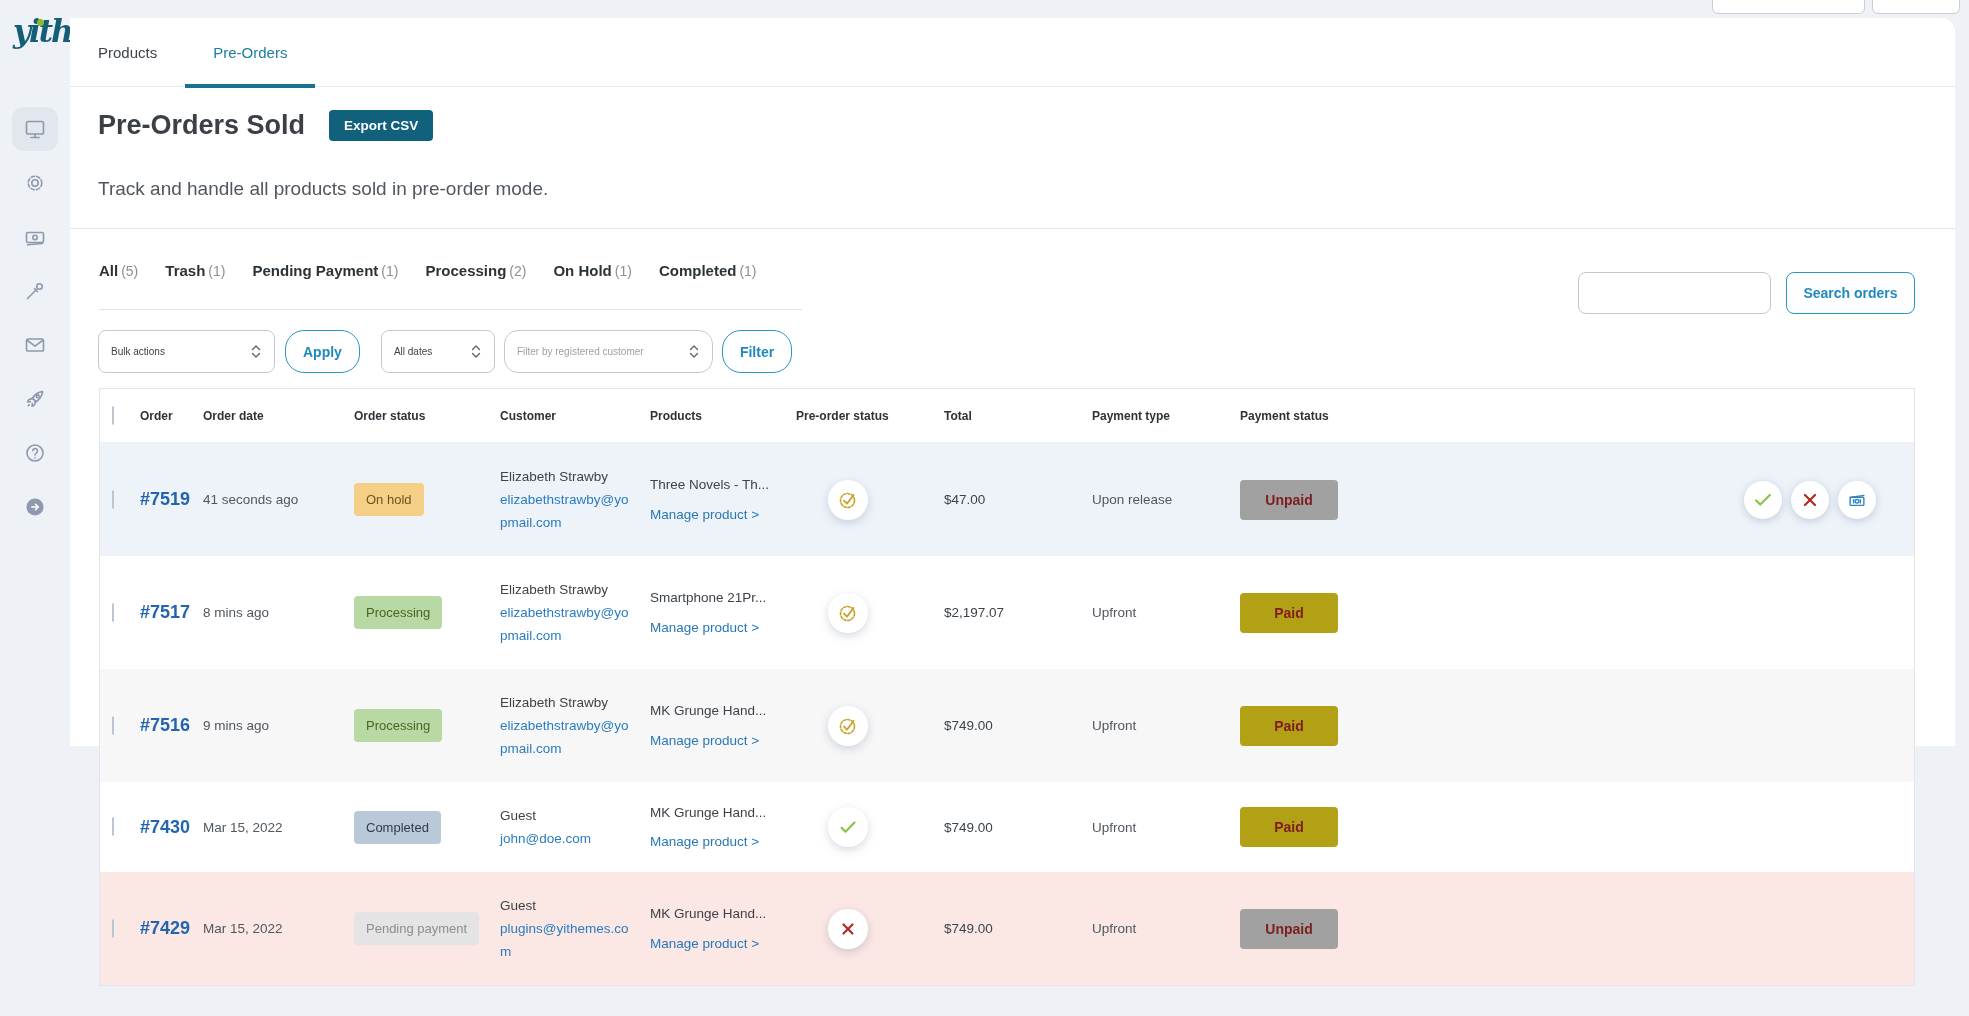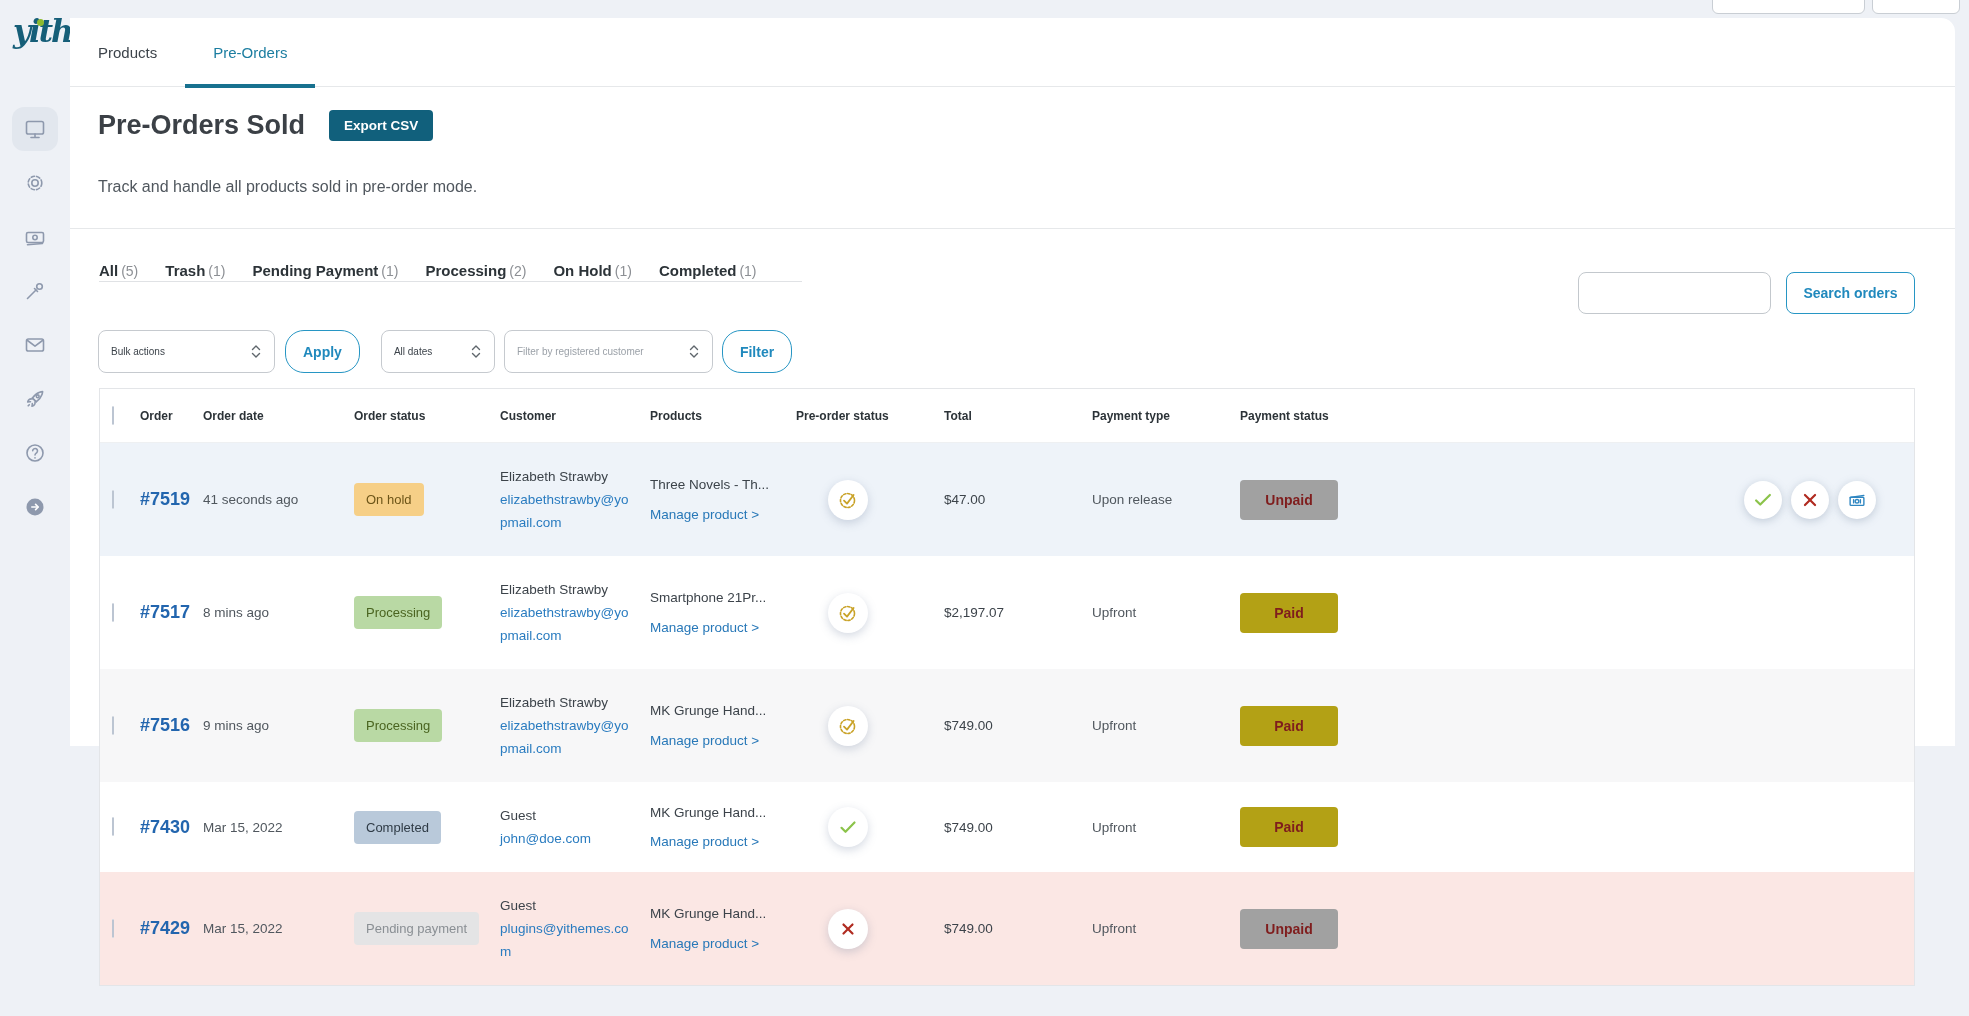--- a/index.html
+++ b/index.html
@@ -24,33 +24,33 @@
   .card{position:absolute;left:70px;top:18px;width:1885px;height:728px;background:#fff;border-top-right-radius:14px;}
   
   .tabs-bar{position:absolute;left:0;top:0;right:0;height:68px;border-bottom:1px solid #e6e8ea;display:flex;}
   .tab{padding:0 28px;display:flex;align-items:center;font-size:15px;color:#3c434a;position:relative;cursor:pointer;}
   .tab.active{color:#1b7da0;}
   .tab.active::after{content:"";position:absolute;left:0;right:0;bottom:-2px;height:4px;background:#17718f;}
   
   .title-row{position:absolute;left:28px;top:92px;display:flex;align-items:center;gap:24px;}
   .page-title{font-size:27px;font-weight:bold;color:#3b4046;}
   .export-btn{background:#11607c;color:#fff;font-weight:bold;font-size:13.5px;padding:8px 15px;border-radius:4px;border:none;cursor:pointer;font-family:inherit;}
-  .subtitle{position:absolute;left:28px;top:160px;font-size:16px;color:#50575e;text-align:right;}
+  .subtitle{position:absolute;left:28px;top:160px;font-size:19px;color:#50575e;text-align:right;}
   .divider{position:absolute;left:0;right:0;top:210px;border-top:1px solid #e6e8ea;}
   
-  .status-tabs{position:absolute;left:29px;top:244px;width:703px;display:flex;gap:27px;align-items:baseline;padding-bottom:2px;border-bottom:1px solid #e0e2e5;box-sizing:border-box;}
+  .status-tabs{position:absolute;left:29px;top:244px;width:703px;display:flex;gap:27px;align-items:baseline;padding-bottom:30px;border-bottom:1px solid #e0e2e5;box-sizing:border-box;}
   .stab{font-size:15px;font-weight:bold;color:#2c3338;cursor:pointer;white-space:nowrap;}
   .stab .count{font-weight:normal;color:#8c8f94;font-size:14px;margin-left:3px;}
   
   .search-input{position:absolute;left:1508px;top:254px;width:193px;height:42px;border:1px solid #c3c8cd;border-radius:8px;background:#fff;box-sizing:border-box;font-family:inherit;font-size:14px;padding:0 10px;}
   .search-btn{position:absolute;left:1716px;top:254px;width:129px;height:42px;border:1.5px solid #2796c4;color:#2089bd;font-weight:bold;font-size:14px;border-radius:8px;background:#fff;cursor:pointer;font-family:inherit;}
   
   .filter-row{position:absolute;left:28px;top:312px;display:flex;align-items:center;}
   .selectbox{height:43px;border:1px solid #c6cacf;border-radius:8px;background:#fff;display:flex;align-items:center;justify-content:space-between;padding:0 12px;box-sizing:border-box;font-size:10px;color:#3c434a;cursor:pointer;}
-  .selectbox.placeholder{color:#9ba1a8;}
+  .selectbox.placeholder{color:#9ba1a8;border-radius:14px;}
   .selectbox svg{width:12px;height:17px;stroke:#5f666c;stroke-width:1.4;fill:none;stroke-linecap:round;stroke-linejoin:round;margin-left:10px;}
   .sel-bulk{width:177px;margin-right:10px;}
   .sel-dates{width:114px;margin-right:9px;}
   .sel-cust{width:209px;margin-right:9px;}
   .outline-btn{height:43px;border:1.5px solid #2796c4;color:#2089bd;font-weight:bold;font-size:14px;border-radius:19px;background:#fff;cursor:pointer;padding:0 17px;font-family:inherit;}
   .apply-btn{margin-right:21px;}
   
   .table{position:absolute;left:29px;top:370px;width:1816px;border:1px solid #e3e5e8;box-sizing:border-box;}
   .grid{display:grid;grid-template-columns:40px 63px 151px 146px 150px 134px 148px 148px 148px 1fr;align-items:center;}
   .thead{height:53px;border-bottom:1px solid #eef0f2;}

